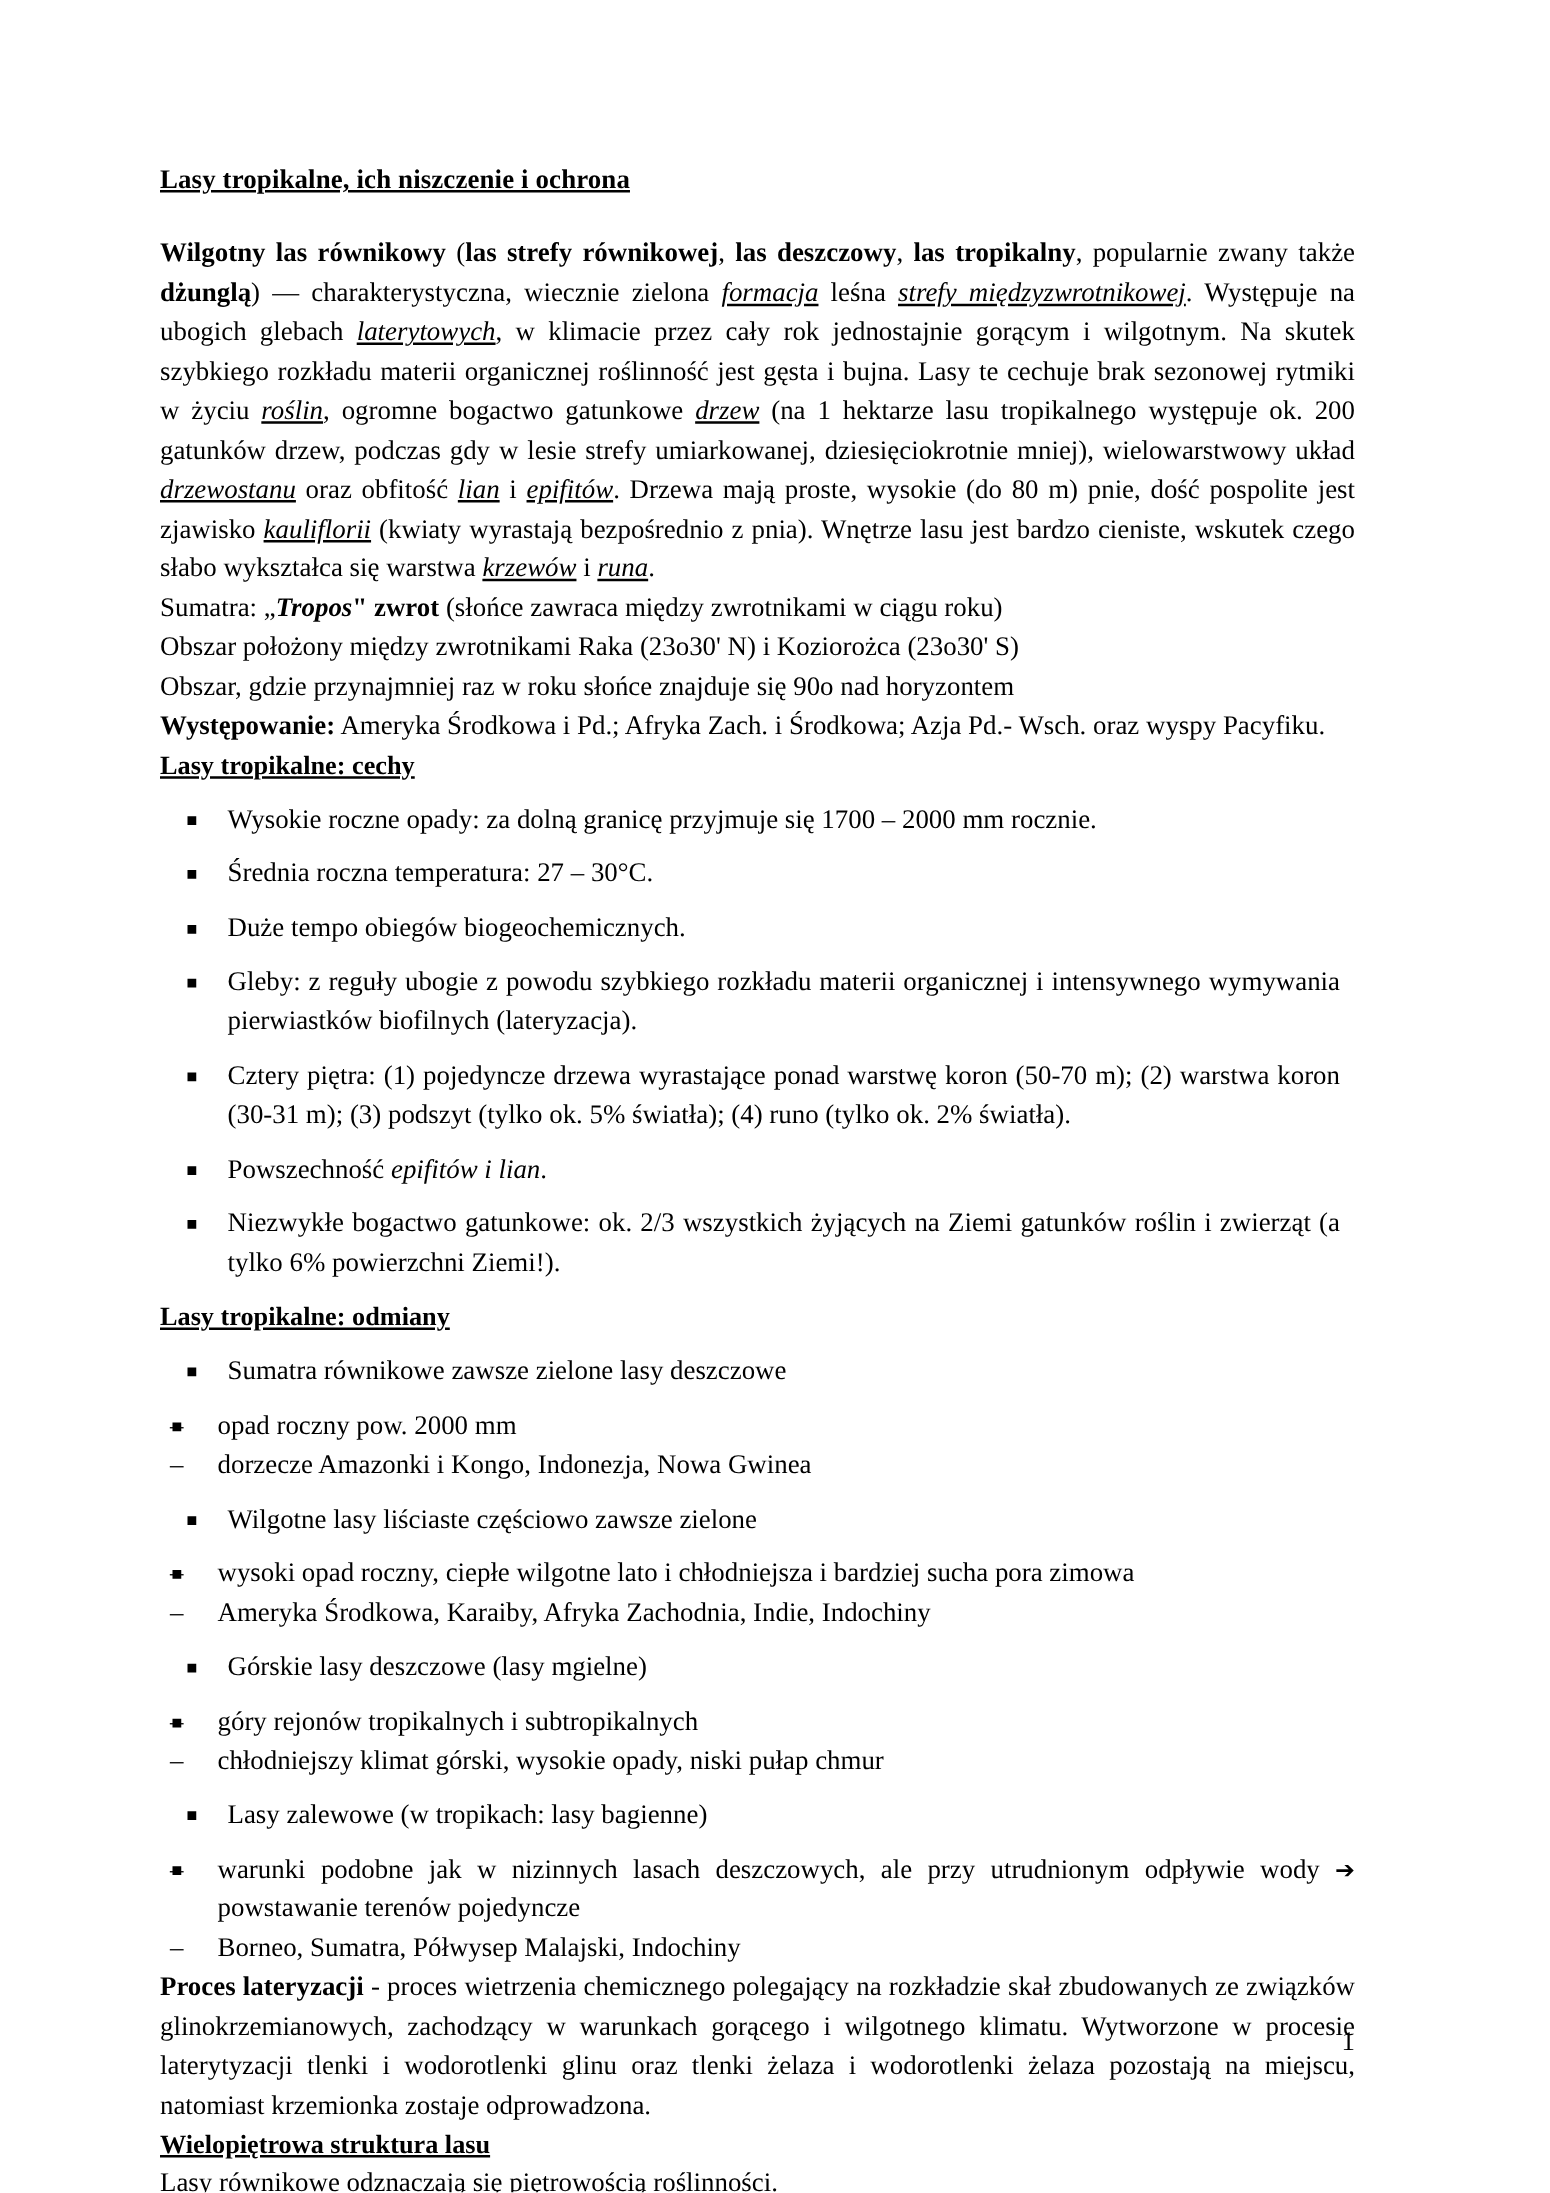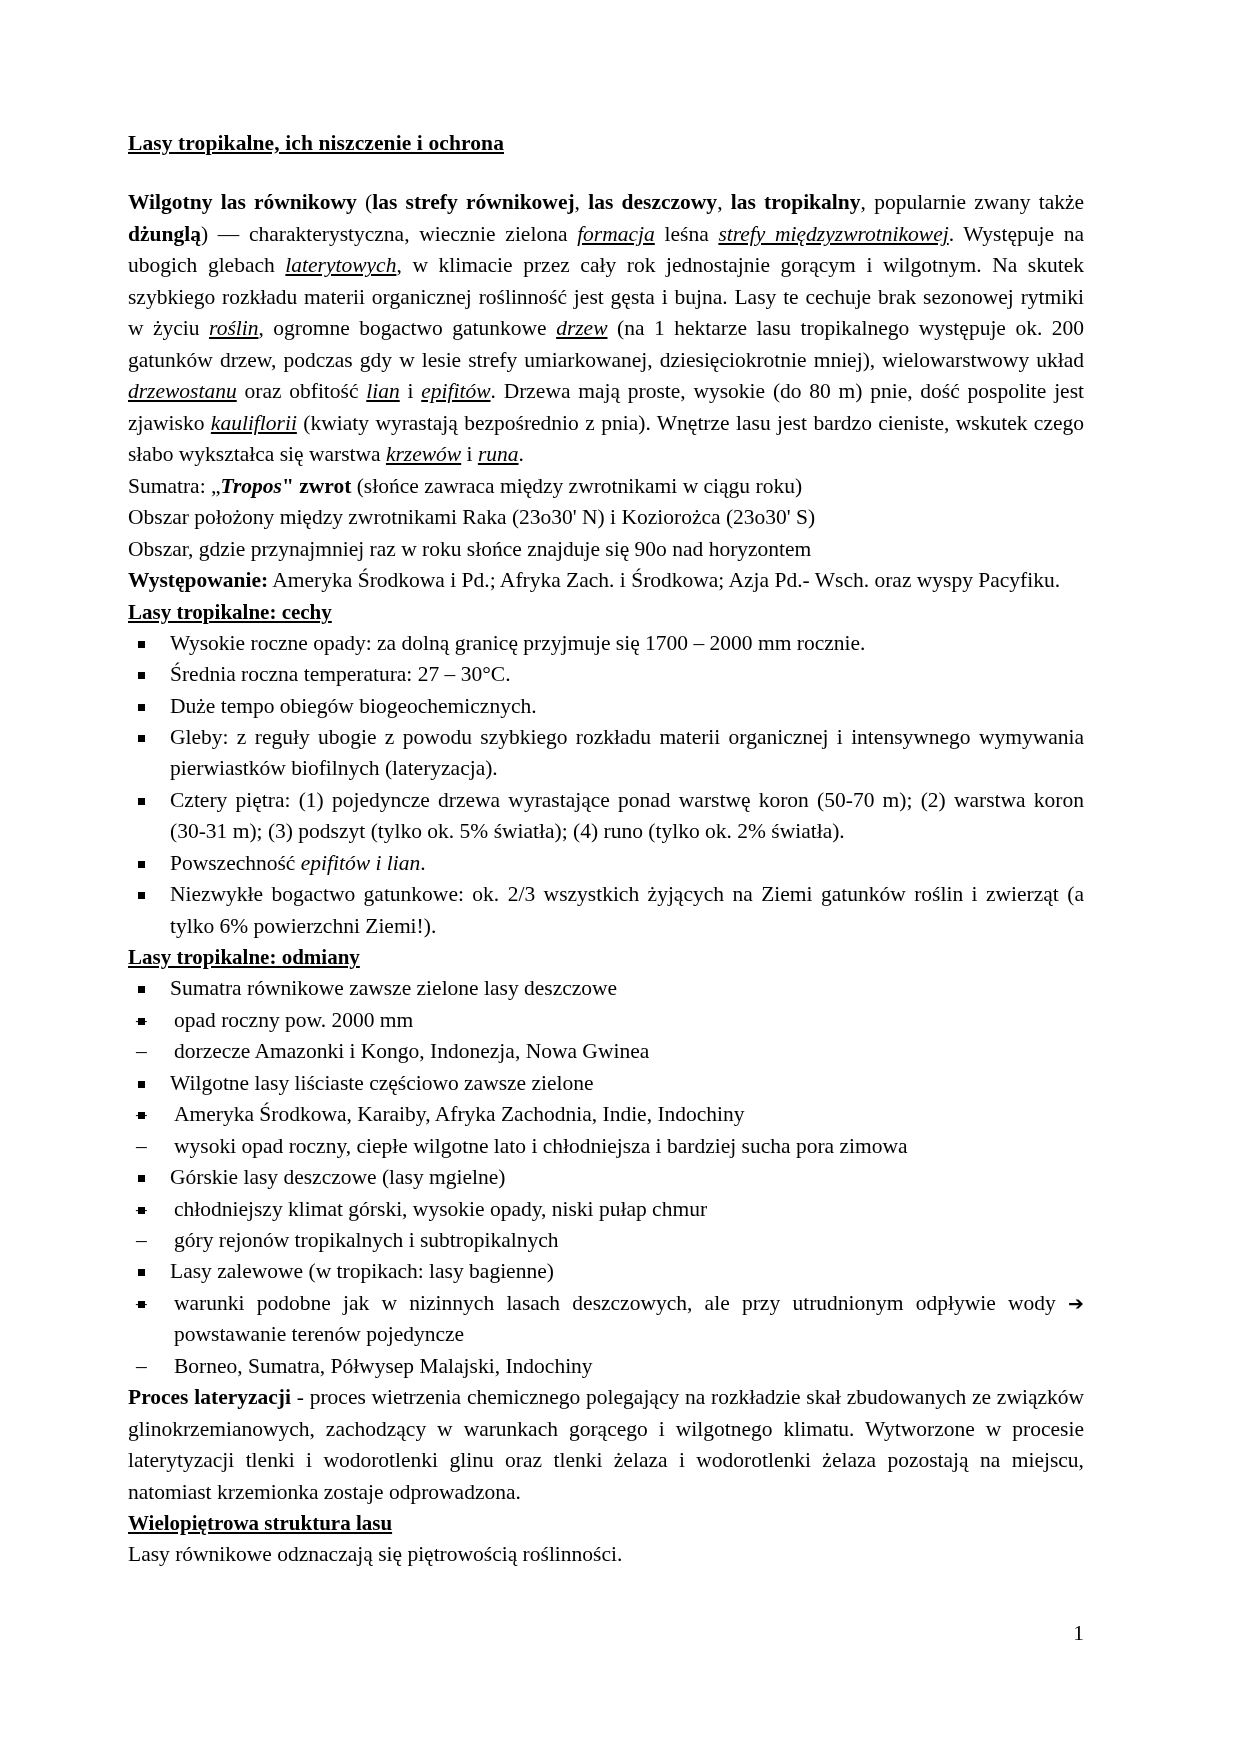--- a/index.html
+++ b/index.html
@@ -55,21 +55,21 @@
   .i { font-style: italic; }
   
   ul.lvl1 {
     list-style: none;
     margin: 0;
     padding: 0;
   }
   ul.lvl1 > li {
     position: relative;
     padding-left: 42px;
-    margin: 0;
+    margin: 12px;
     text-align: justify;
   }
   ul.lvl1 > li::before {
     content: "";
     position: absolute;
     left: 10px;
     top: 13px;
     width: 7px;
     height: 7px;
     background: #000;
@@ -142,30 +142,30 @@
       <li style="list-style:none;padding:0;margin:0;">
         <ul class="lvl2">
           <li class="nojust">opad roczny pow. 2000 mm</li>
           <li class="nojust">dorzecze Amazonki i Kongo, Indonezja, Nowa Gwinea</li>
         </ul>
       </li>
 
       <li class="nojust">Wilgotne lasy liściaste częściowo zawsze zielone</li>
       <li style="list-style:none;padding:0;margin:0;">
         <ul class="lvl2">
+          <li class="nojust">wysoki opad roczny, ciepłe wilgotne lato i chłodniejsza i bardziej sucha pora zimowa</li>
           <li class="nojust">Ameryka Środkowa, Karaiby, Afryka Zachodnia, Indie, Indochiny</li>
-          <li class="nojust">wysoki opad roczny, ciepłe wilgotne lato i chłodniejsza i bardziej sucha pora zimowa</li>
         </ul>
       </li>
 
       <li class="nojust">Górskie lasy deszczowe (lasy mgielne)</li>
       <li style="list-style:none;padding:0;margin:0;">
         <ul class="lvl2">
+          <li class="nojust">góry rejonów tropikalnych i subtropikalnych</li>
           <li class="nojust">chłodniejszy klimat górski, wysokie opady, niski pułap chmur</li>
-          <li class="nojust">góry rejonów tropikalnych i subtropikalnych</li>
         </ul>
       </li>
 
       <li class="nojust">Lasy zalewowe (w tropikach: lasy bagienne)</li>
       <li style="list-style:none;padding:0;margin:0;">
         <ul class="lvl2">
           <li><span>warunki podobne jak w nizinnych lasach deszczowych, ale przy utrudnionym odpływie wody </span><span class="arrow">➔</span><span> powstawanie terenów pojedyncze</span></li>
           <li class="nojust">Borneo, Sumatra, Półwysep Malajski, Indochiny</li>
         </ul>
       </li>

